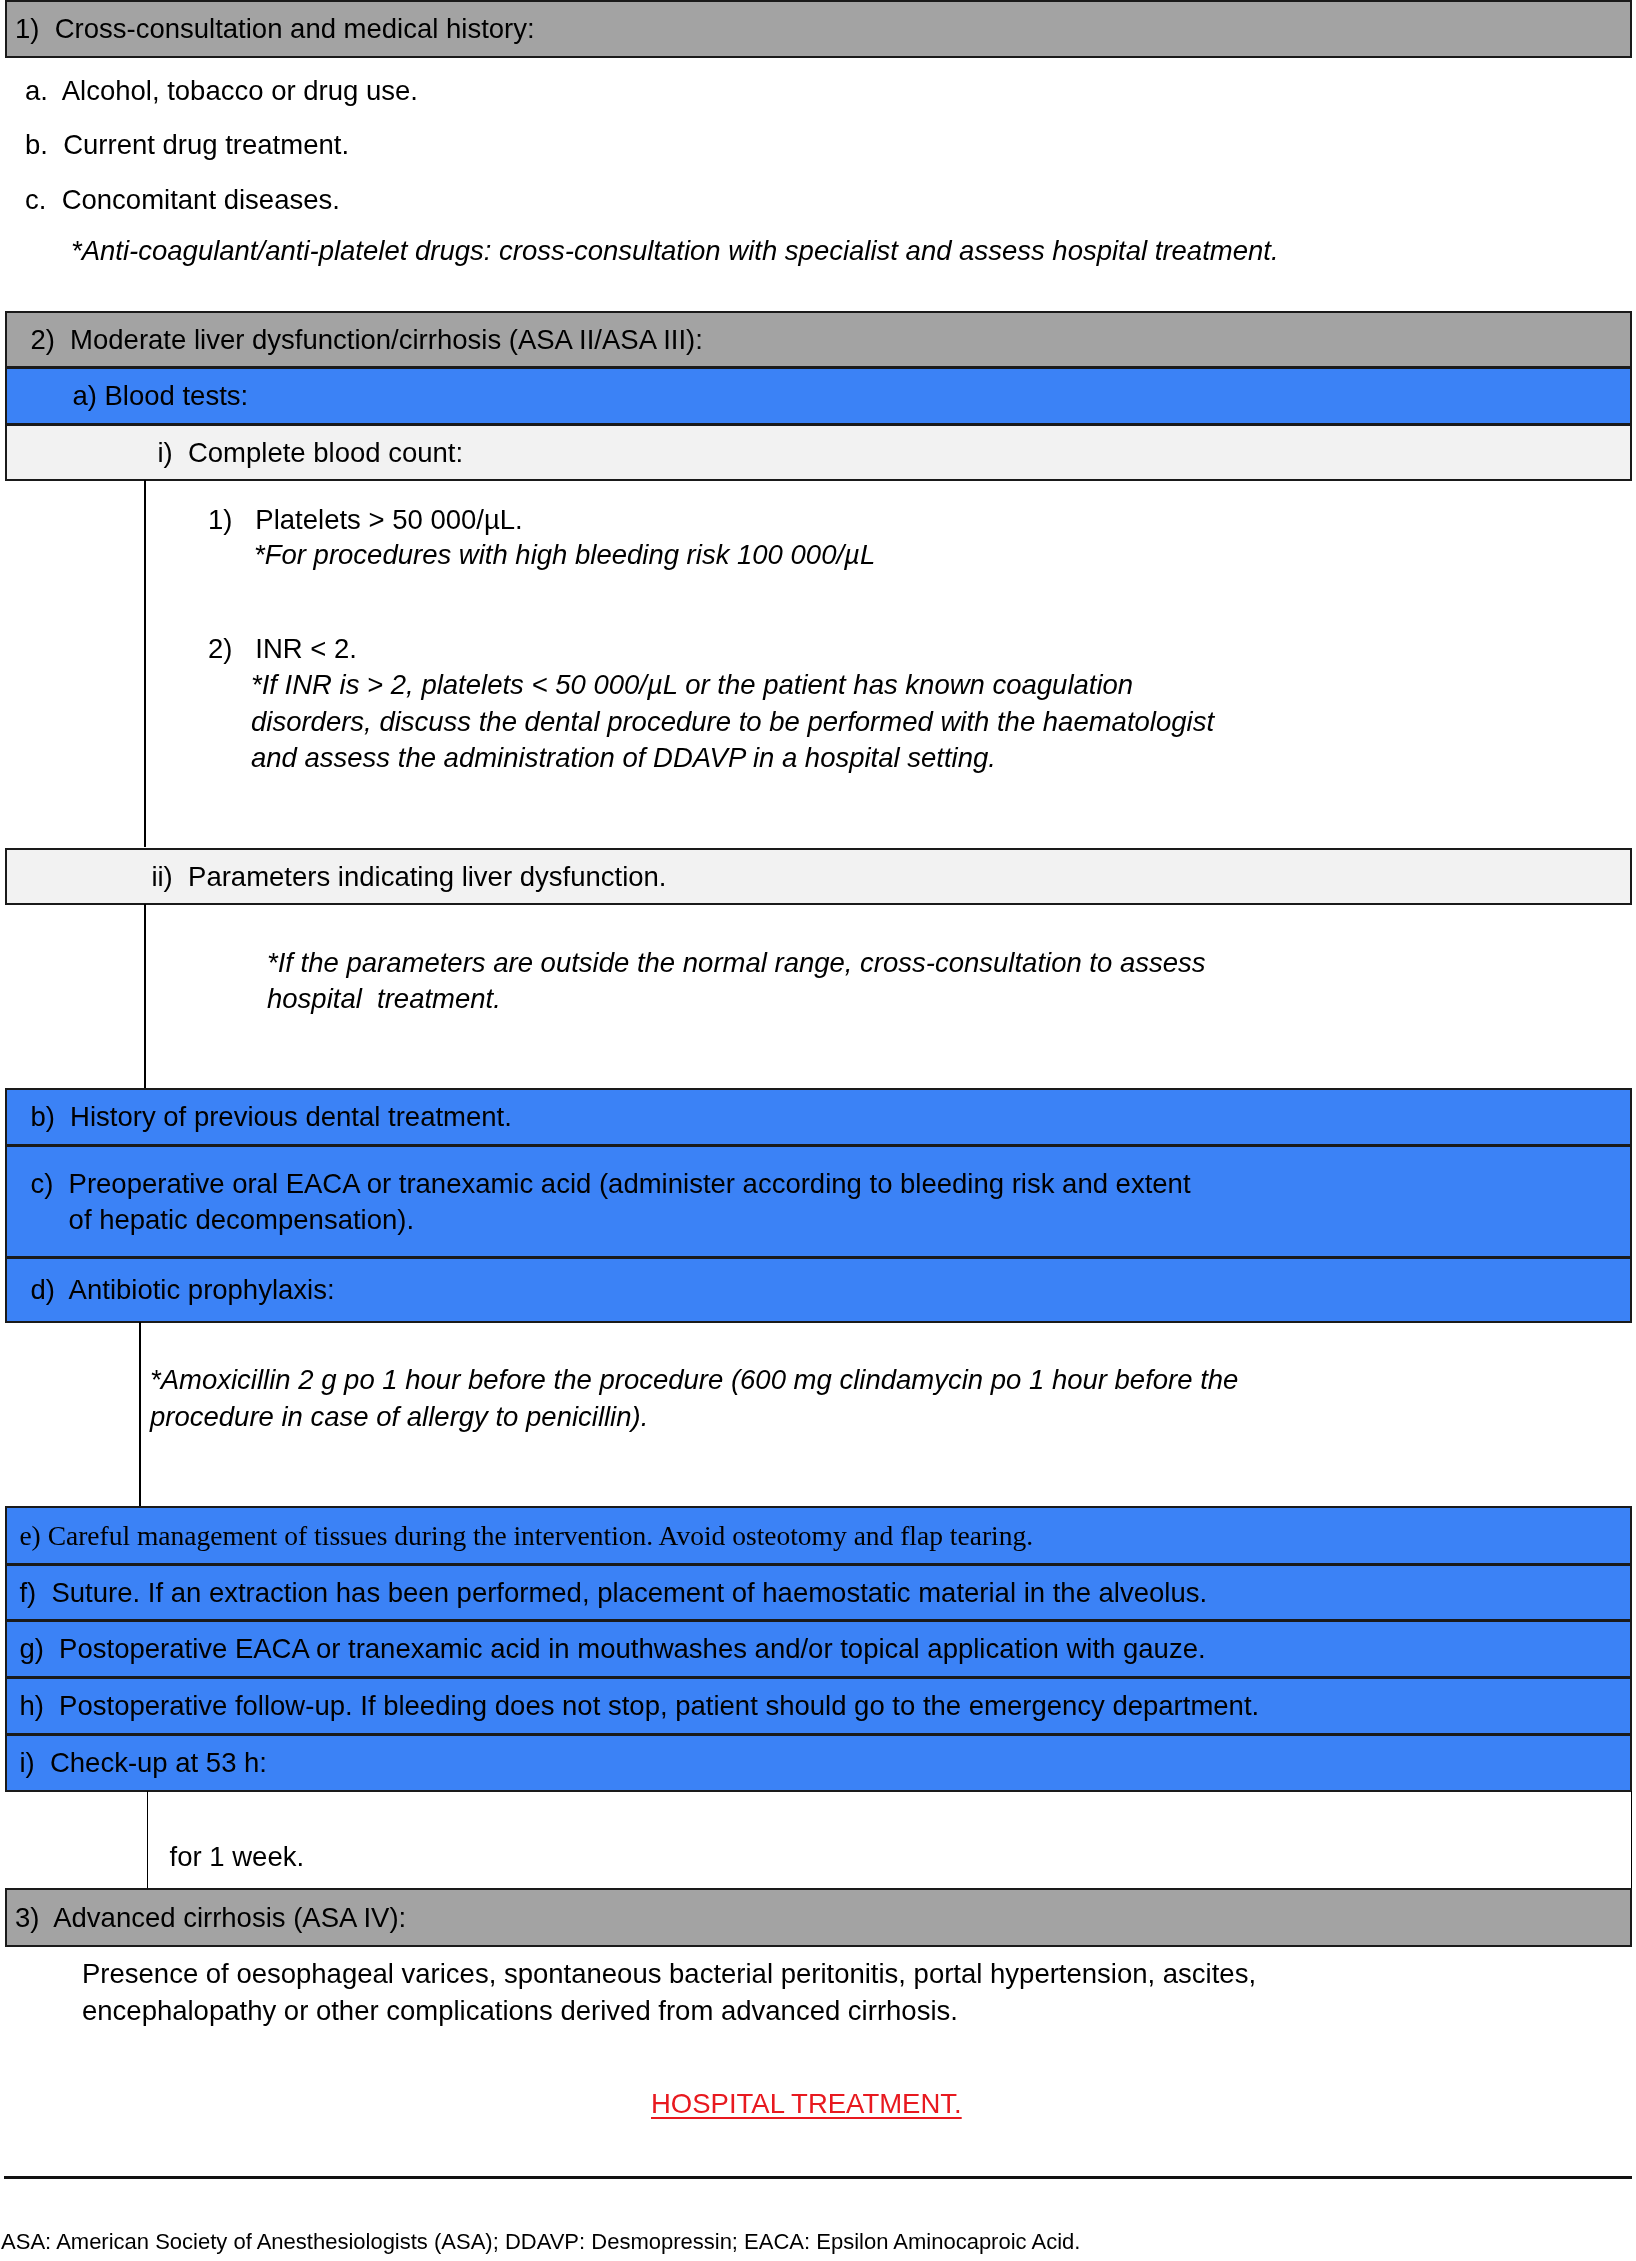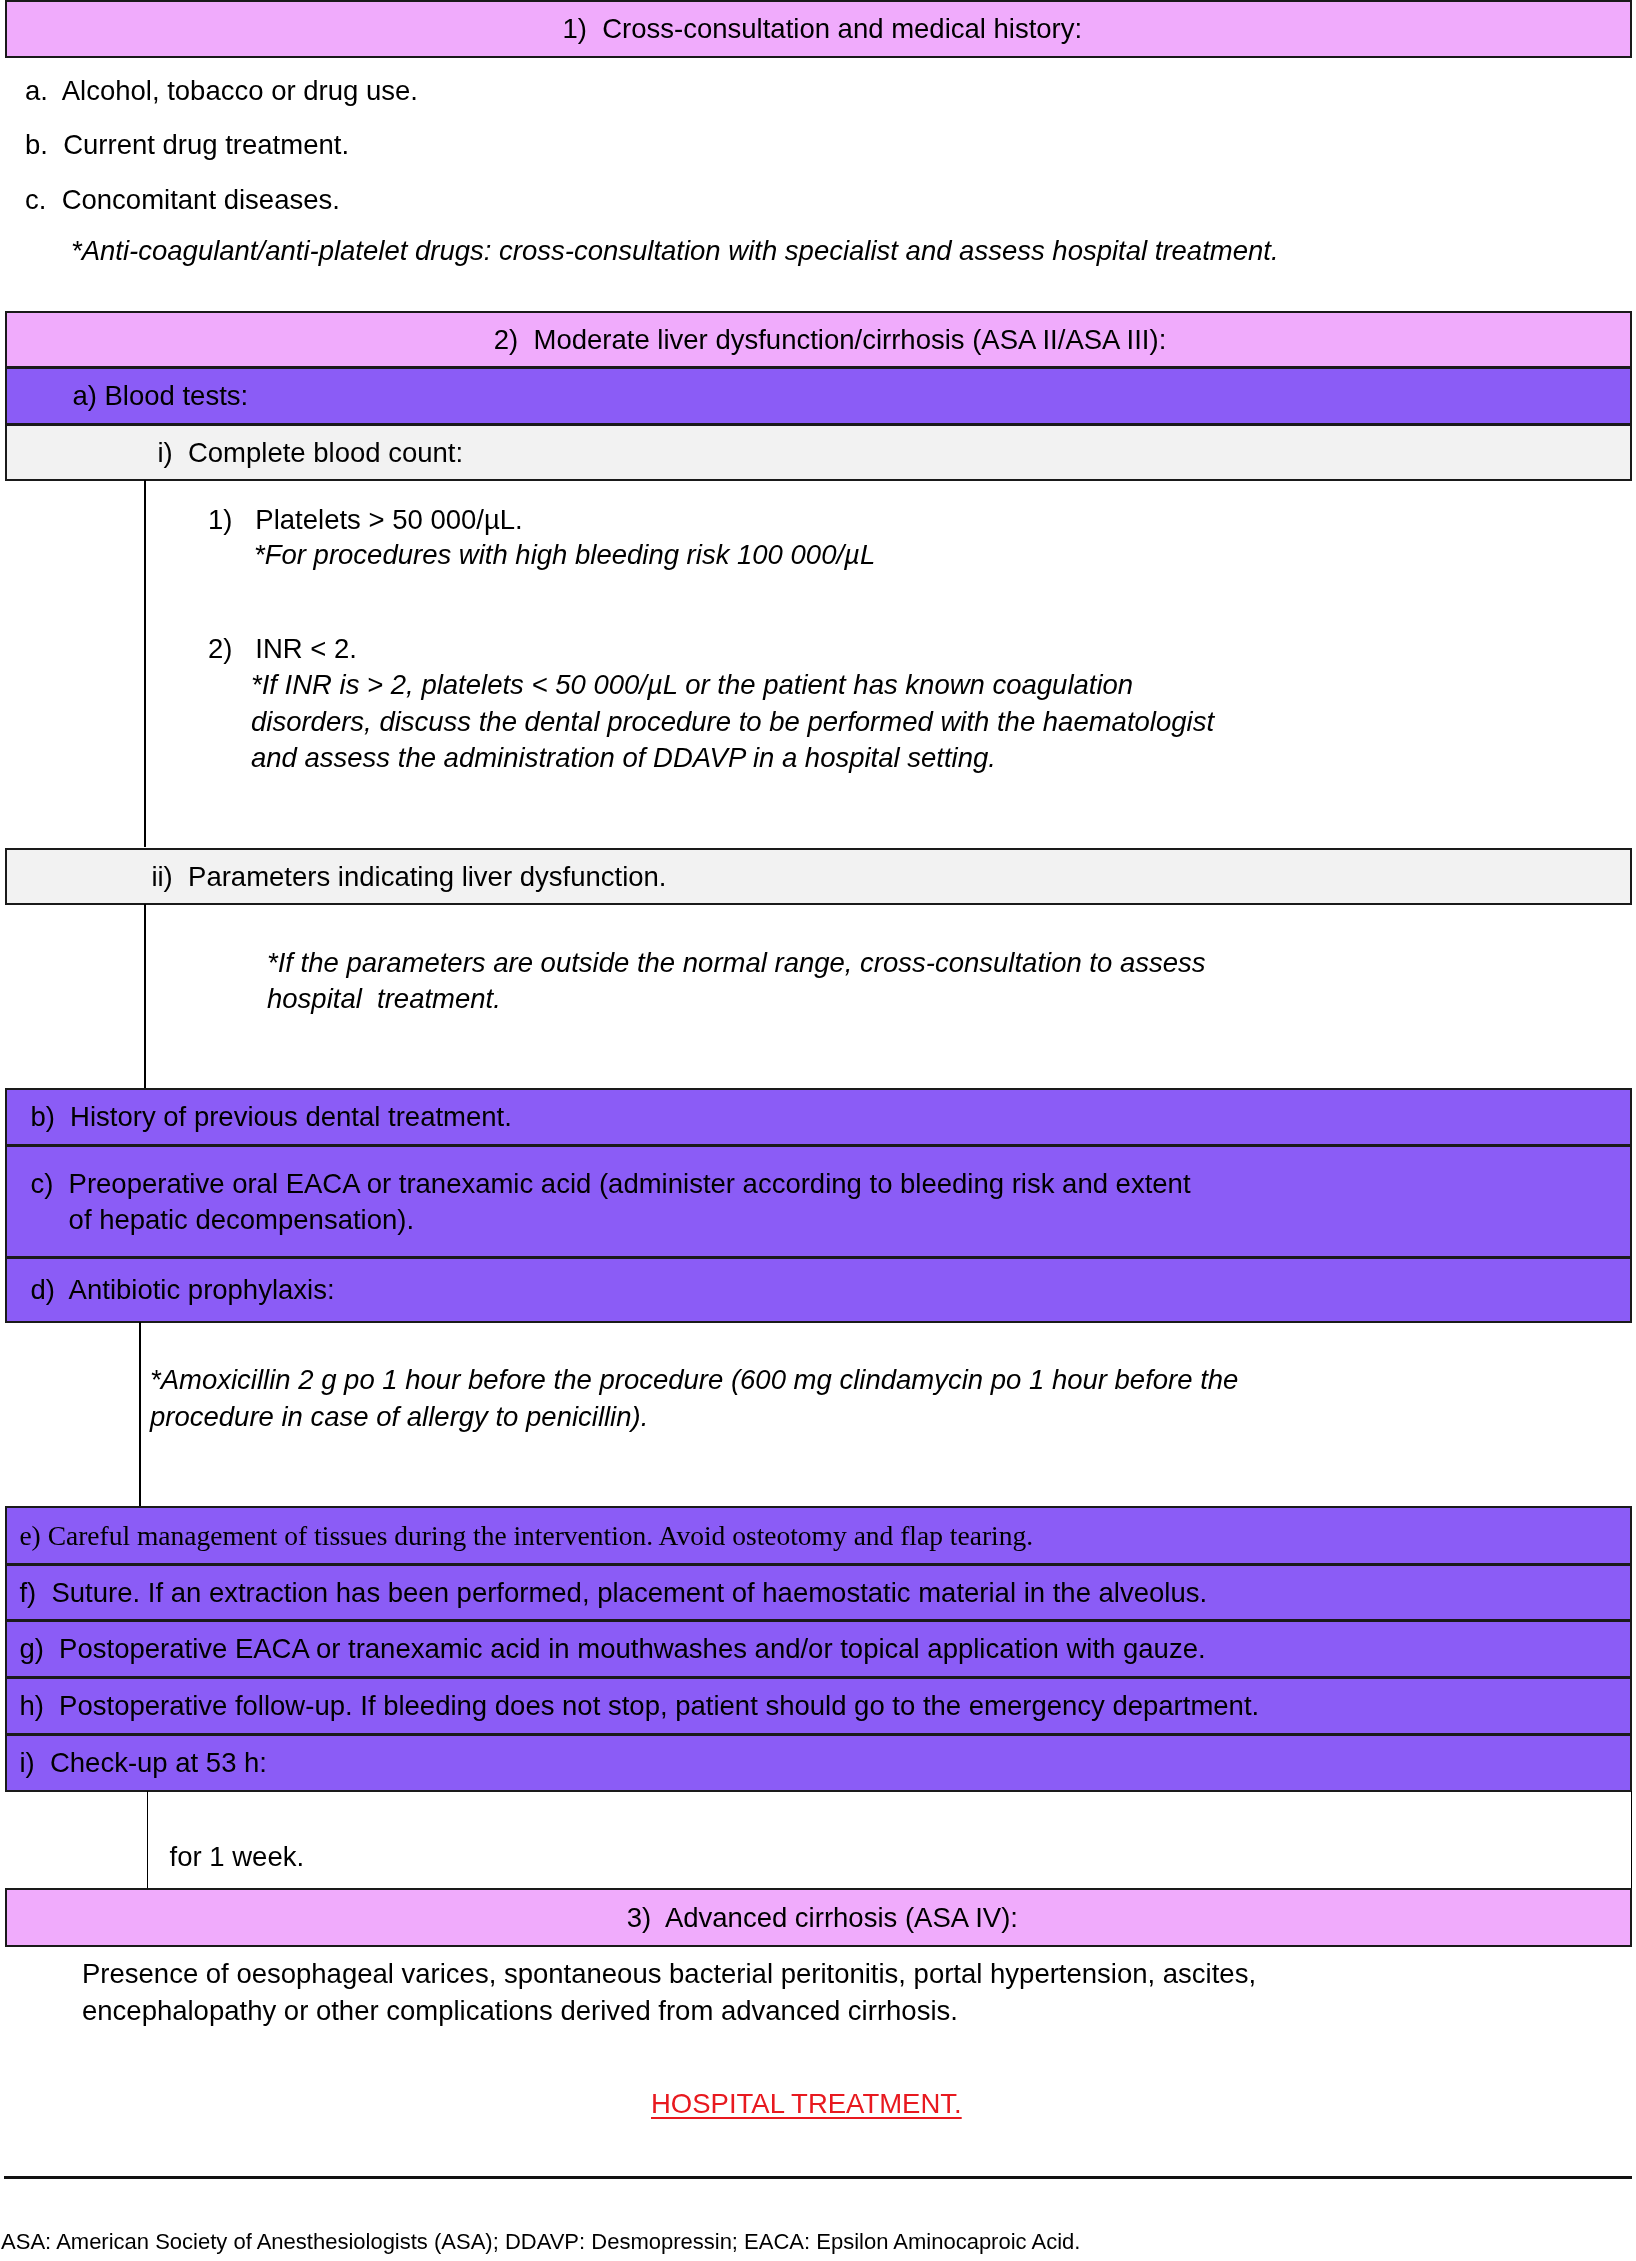--- a/index.html
+++ b/index.html
@@ -1,21 +1,21 @@
 <!DOCTYPE html>
 <html style="font-size:8.6px"><head>
 <meta charset="utf-8">
 <style>
   html, body { margin:0; padding:0; background:#ffffff; }
   body { width:1636px; height:2261px; position:relative; overflow:hidden;
          font-family:"Liberation Sans", sans-serif; color:#000; font-size:27.5px; }
   .abs { position:absolute; box-sizing:border-box; }
   .hdr { left:5.4px; right:4.3px; border:2.7px solid #1a1a1a; display:flex; align-items:center; }
-  .dark { background:#f0abfc;justify-content:center; }
-  .mid { background:#8b5cf6; }
+  .dark { background:#a3a3a3; }
+  .mid { background:#3b82f6; }
   .light { background:#f2f2f2; }
   .txt { white-space:pre; line-height:36px; }
   .it { font-style:italic; }
   .vline { position:absolute; width:1.6px; background:#000; }
   .red { color:#e8191f; text-decoration:underline; text-decoration-thickness:2.2px; text-underline-offset:4.3px; }
 </style>
 </head>
 <body>
 
 <div class="abs hdr dark" style="top:0;height:58px;">

